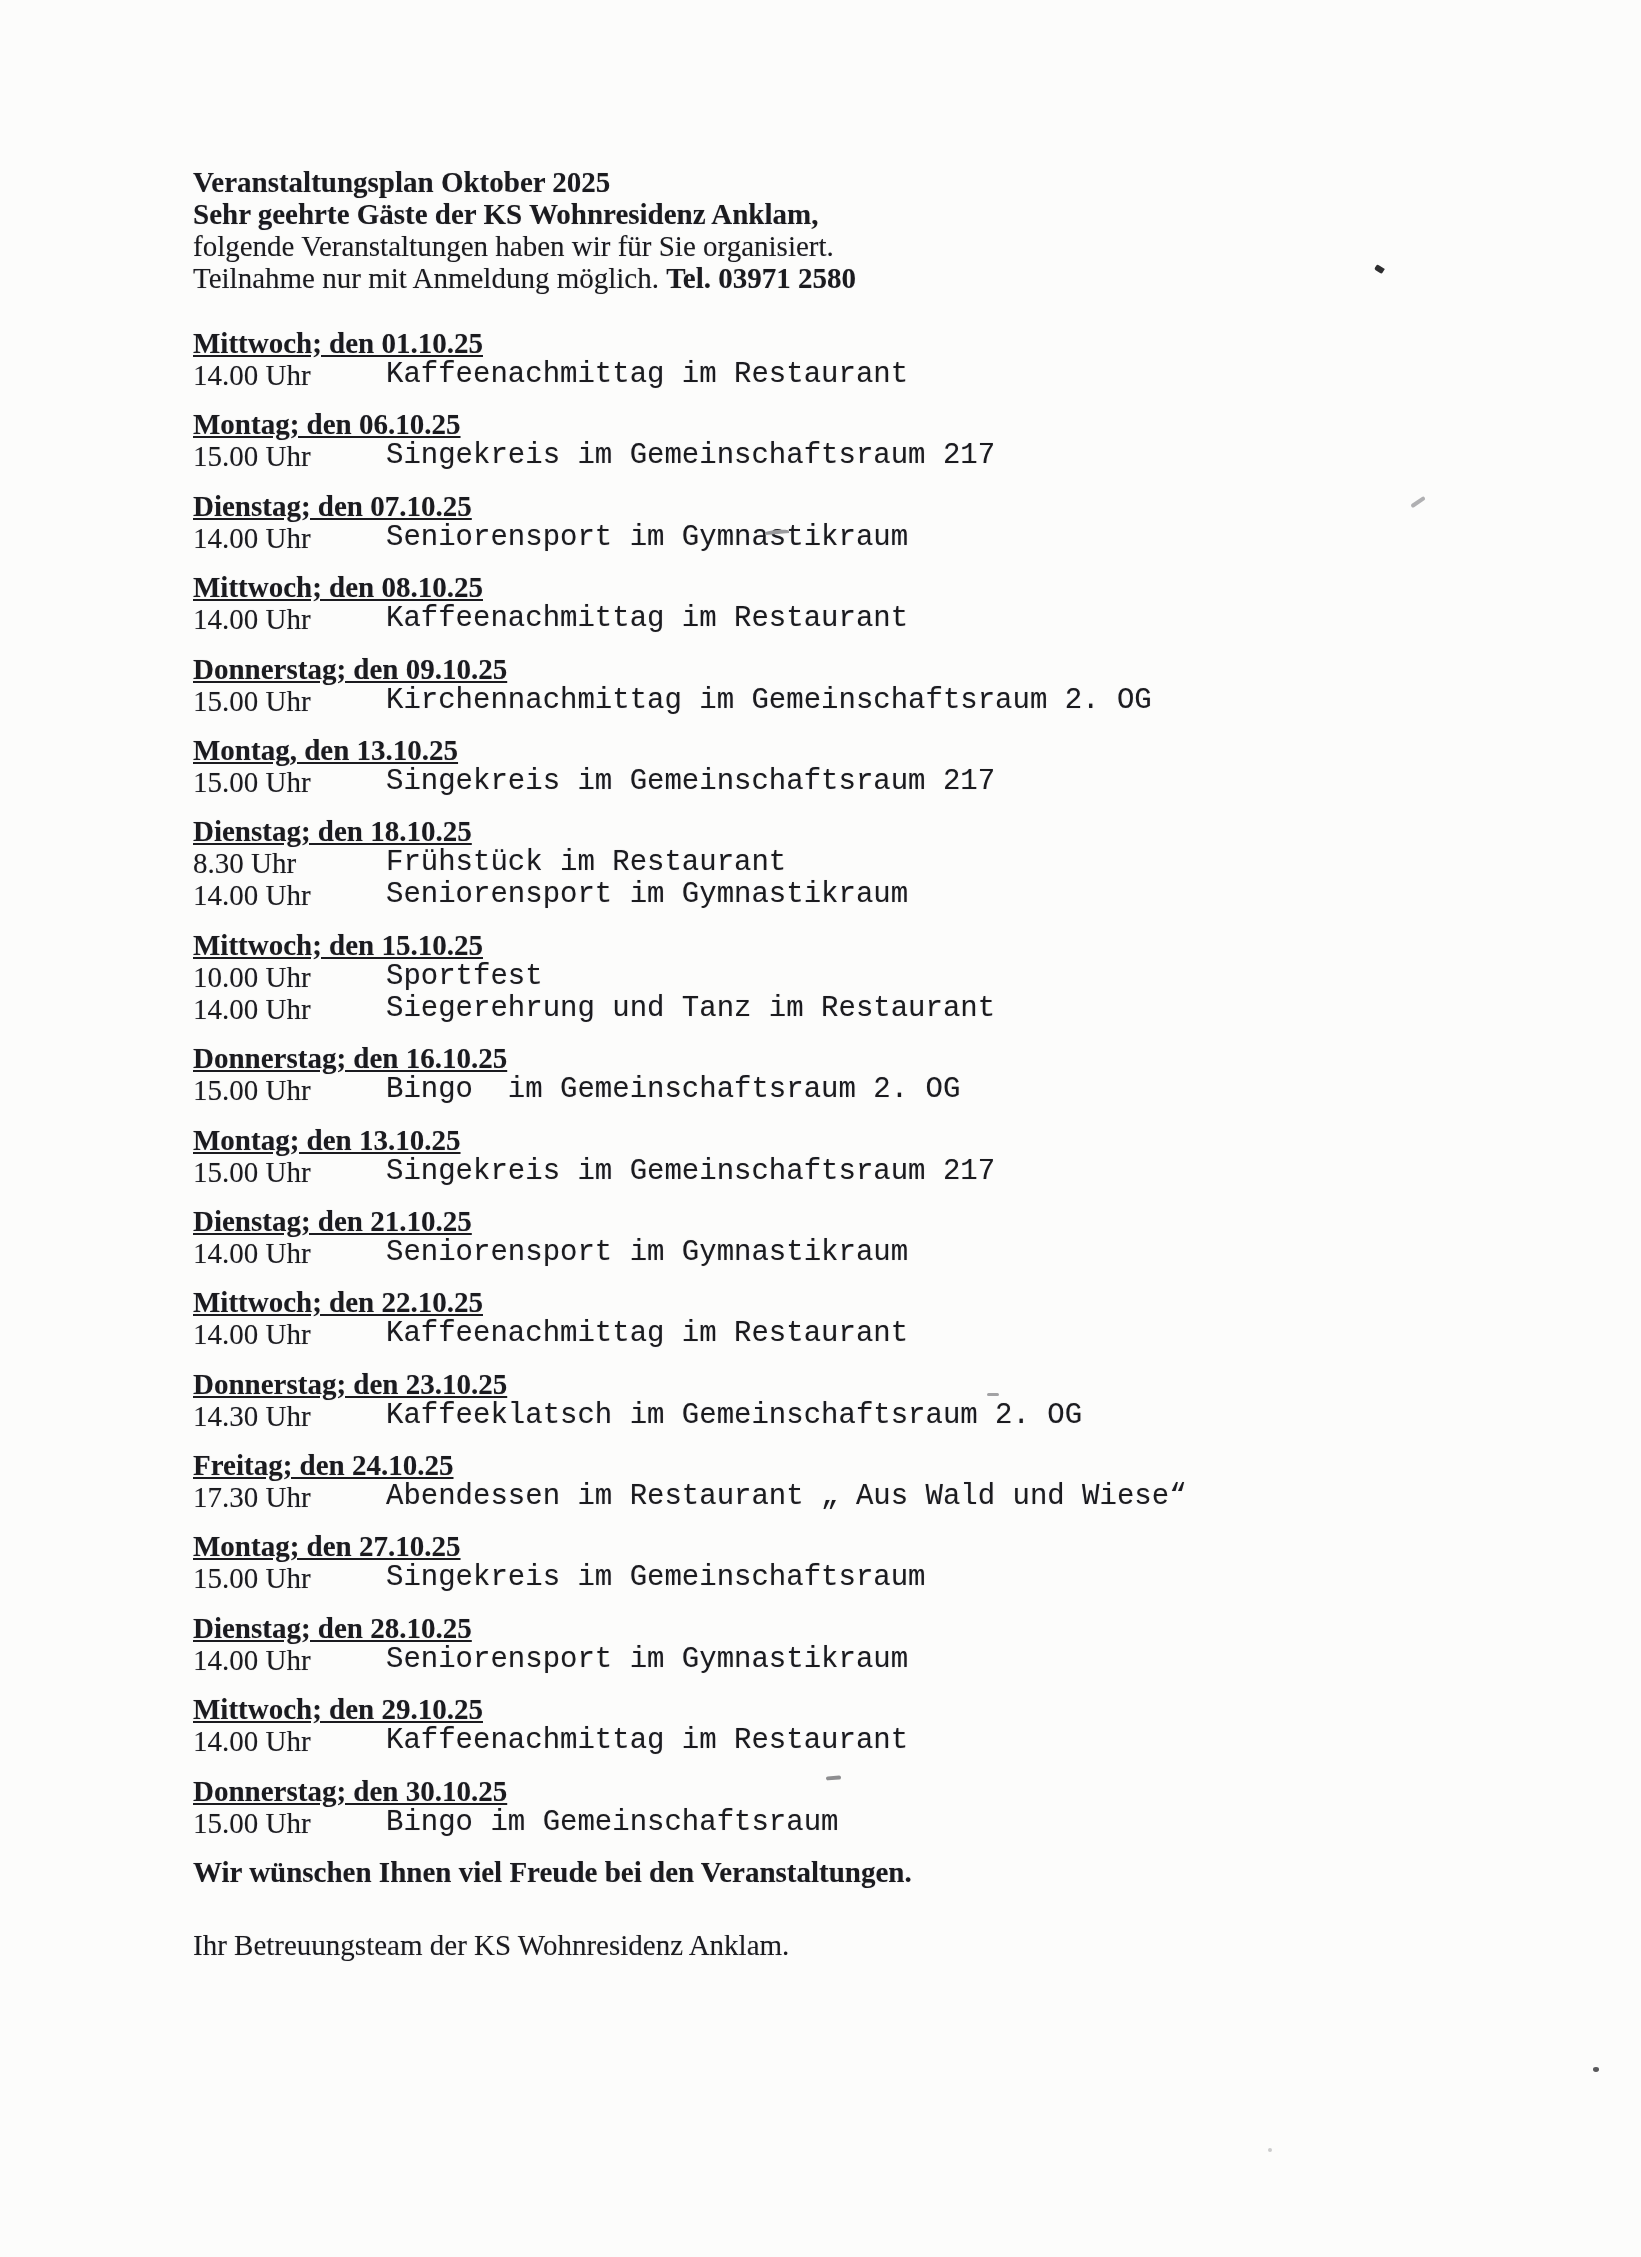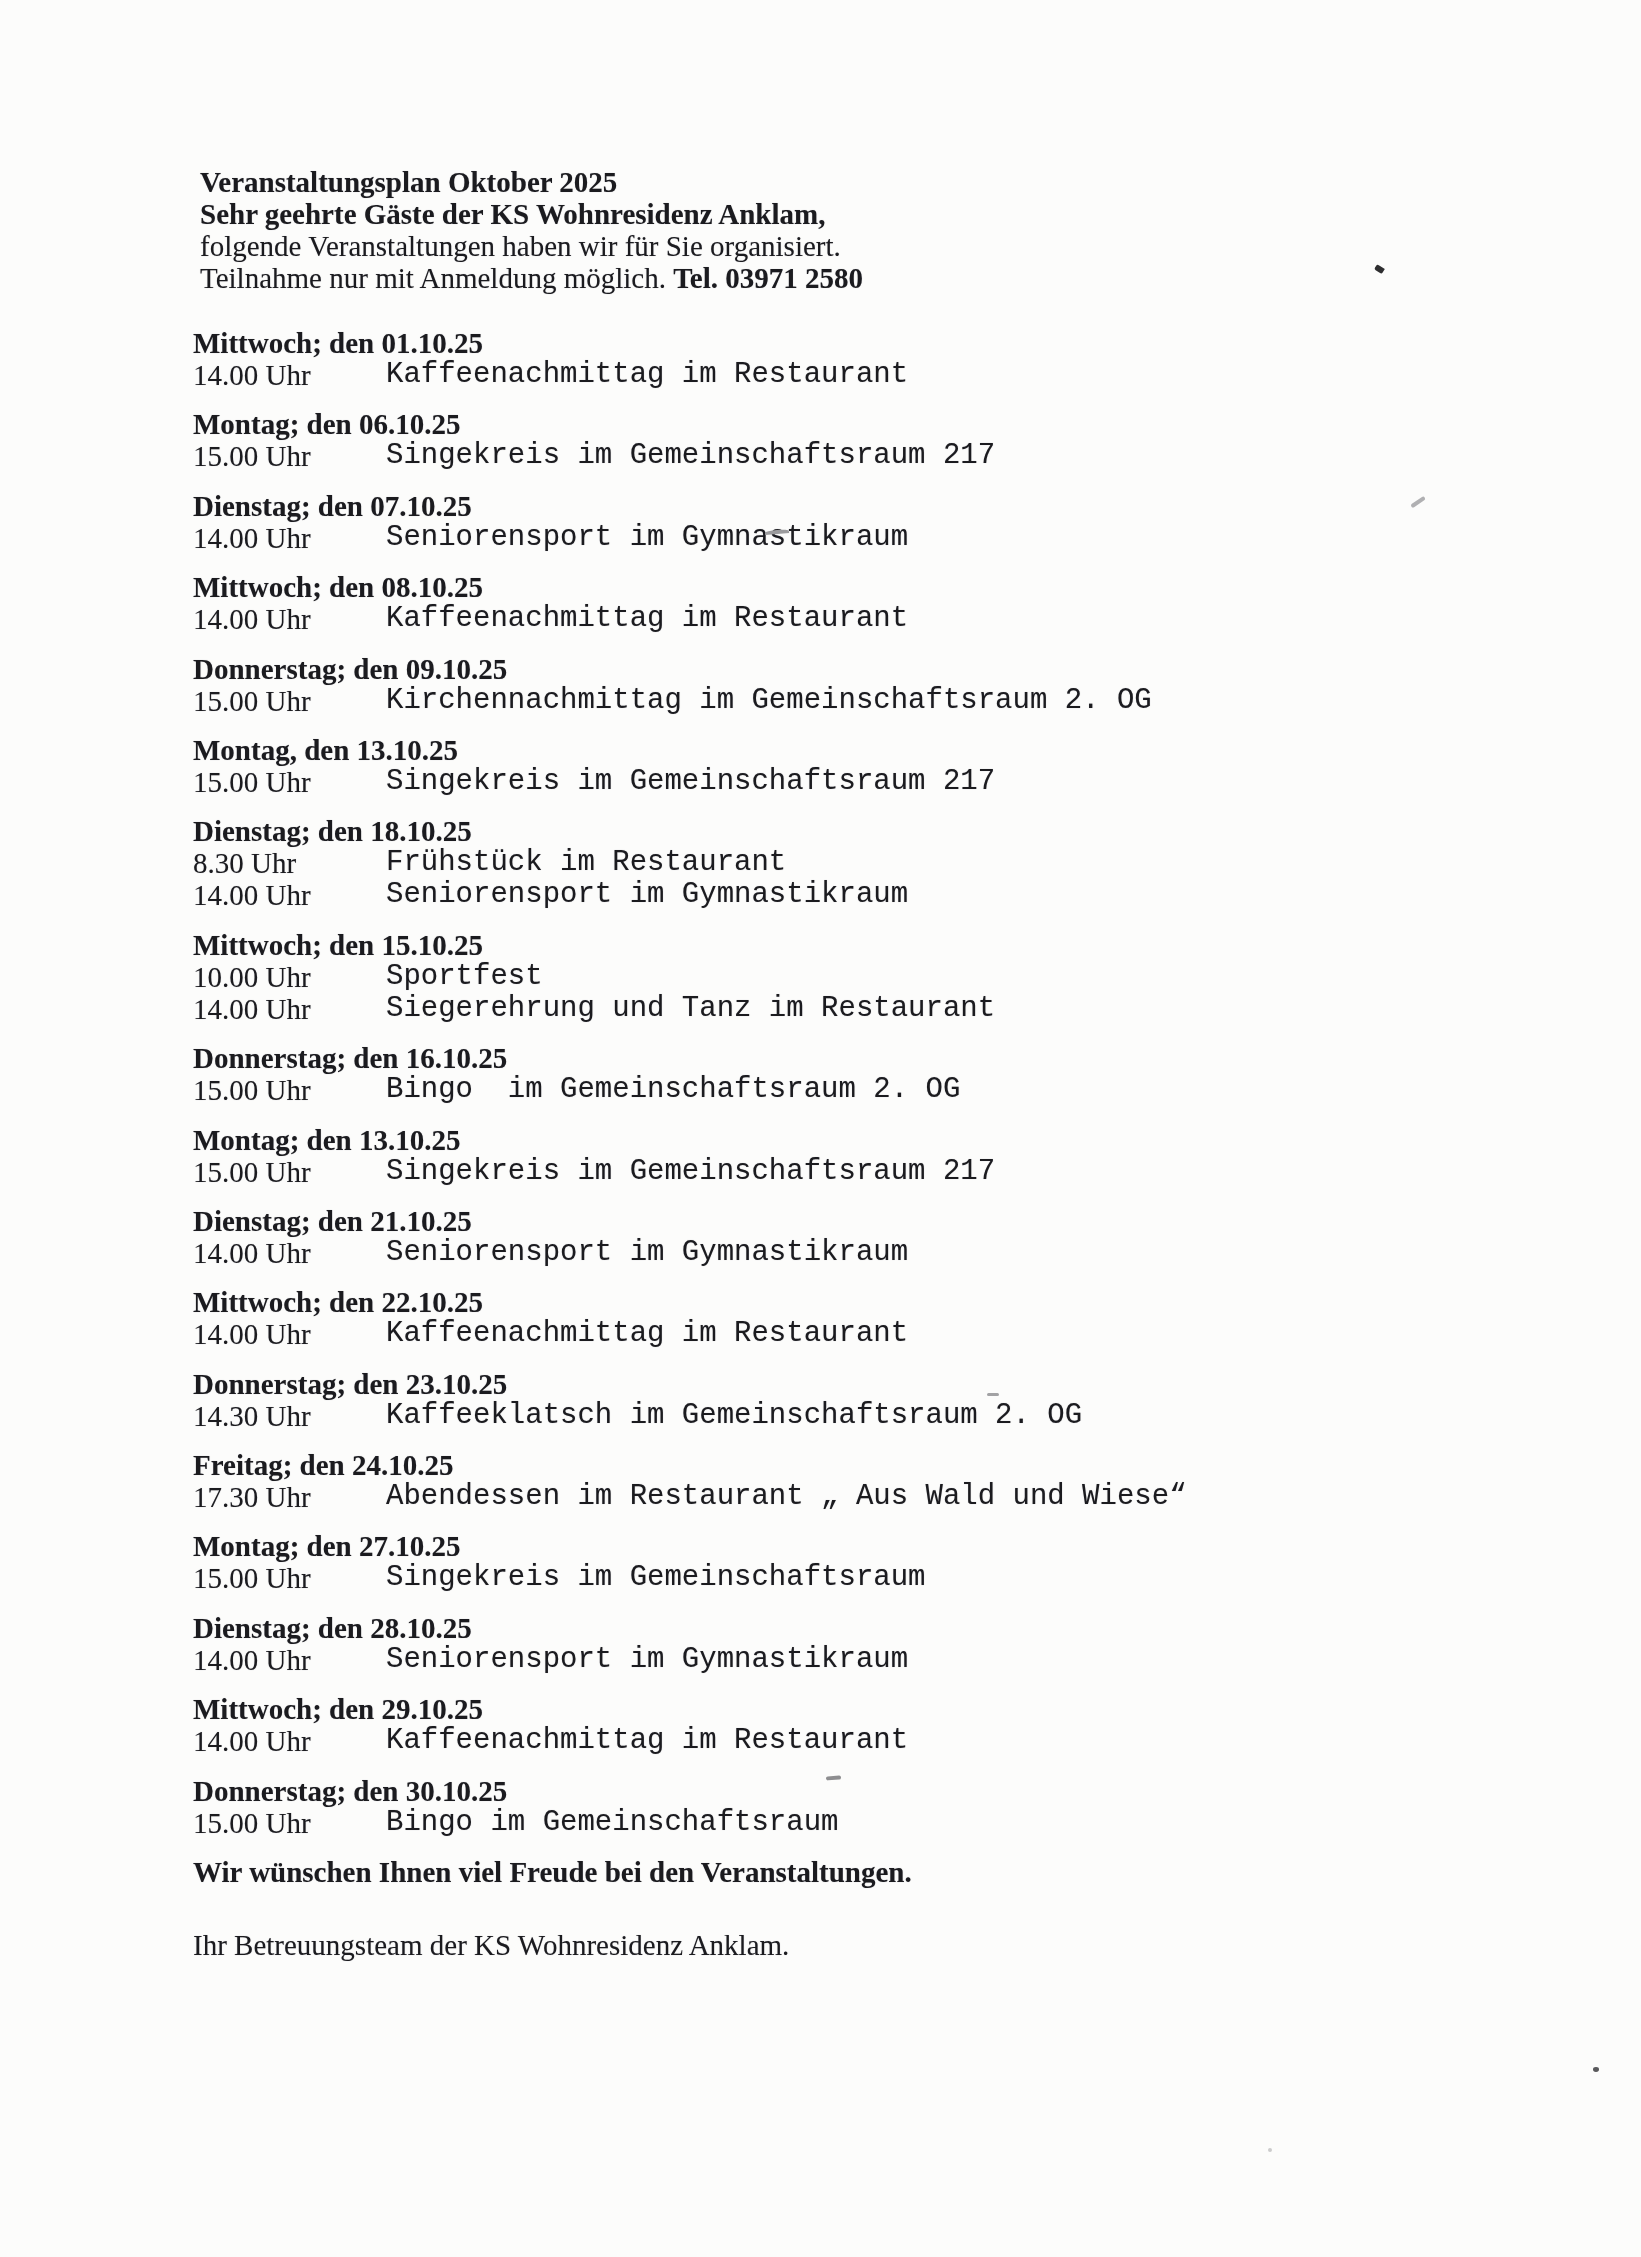--- a/index.html
+++ b/index.html
@@ -14,25 +14,25 @@
   }
   .content {
     position: absolute;
     left: 193px;
     top: 166px;
     width: 1139px;
     font-size: 29px;
     line-height: 32px;
     text-shadow: 0 0 1px rgba(25,25,45,0.28);
   }
-  .hdr-line { white-space: pre-wrap; margin-left: 7px; }
+  .hdr-line { white-space: pre-wrap; }
   .bold { font-weight: bold; }
   .header-block { margin-bottom: 33px; }
   .entry { margin-bottom: 17.4px; }
-  .entry-date { font-weight: bold; white-space: pre-wrap; }
+  .entry-date { font-weight: bold; white-space: pre-wrap; text-decoration: underline; }
   .entry-row { display: flex; }
   .entry-time { width: 193px; flex: none; white-space: pre-wrap; }
   .entry-event { white-space: pre-wrap; font-family: Liberation Mono, monospace; }
   .footer-line1 { margin-top: 11.6px; white-space: pre-wrap; font-weight: bold; }
   .footer-line2 { margin-top: 41px; white-space: pre-wrap; }
   
   .artifact { position: absolute; }
   .a1 { left: 1375px; top: 266px; width: 8.7px; height: 5.8px;
         background: #2e2e30; transform: rotate(32deg); border-radius: 1.9px 0 1.9px 1.9px; }
   .a2 { left: 1410px; top: 500px; width: 16.4px; height: 3.9px;

